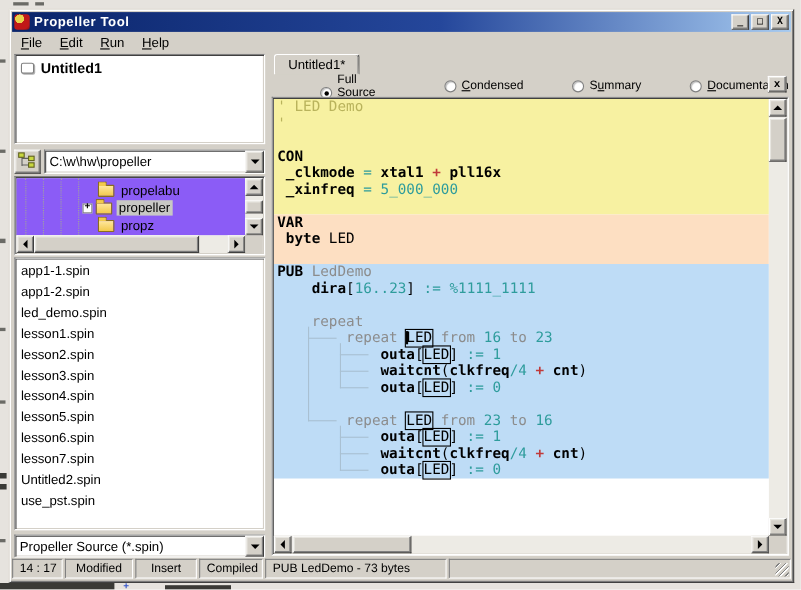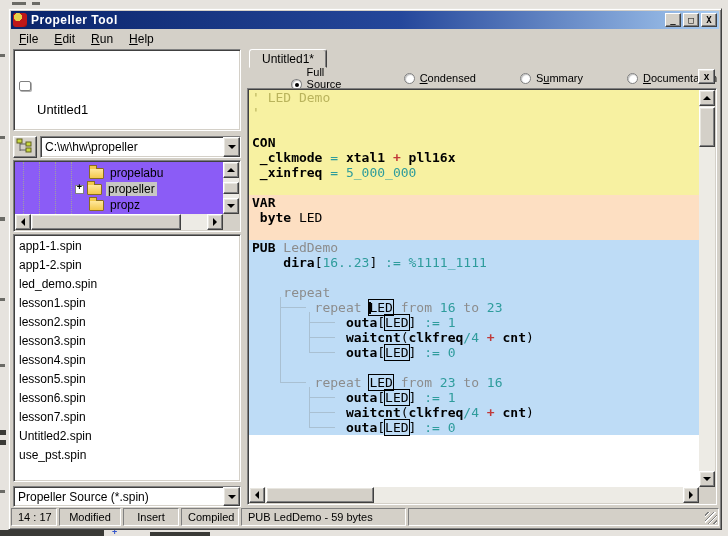--- a/index.html
+++ b/index.html
@@ -31,21 +31,21 @@
   .sunken { background:#fff; border:1px solid; border-color:#808080 #fff #fff #808080;
             box-shadow: inset 1px 1px 0 #404040, inset -1px -1px 0 #D4D0C8; }
   .btn3d  { background:#D4D0C8; border:1px solid; border-color:#fff #404040 #404040 #fff;
             box-shadow: inset -1px -1px 0 #808080, inset 1px 1px 0 #E8E6E0; }
 
   
   #objview { position:absolute; left:4px; top:40px; width:228px; height:82px; padding:4px 5px; }
   #objview .obj-row { display:flex; align-items:center; gap:6px; }
   .obj-icon { width:12px; height:10px; background:#fff; border:1px solid #808080; border-radius:2px;
               box-shadow:1px 1px 0 #B0B0B0; }
-  #objview .obj-label { font-weight:normal; font-size:13px;margin-top:48px; }
+  #objview .obj-label { font-weight:bold; font-size:13px; }
 
   #treebtn { position:absolute; left:4px; top:127px; width:24px; height:22px; }
   #pathcombo { position:absolute; left:31px; top:127px; width:201px; height:22px; display:flex; }
   .combo-field { flex:1; padding:3px 4px; font-size:12px; white-space:nowrap; overflow:hidden; }
   .combo-arrow { width:17px; height:100%; position:relative; }
   .arrow-down:after, .arrow-up:after, .arrow-left:after, .arrow-right:after {
       content:""; position:absolute; left:50%; top:50%; border:4px solid transparent; }
   .arrow-down:after  { border-top-color:#000; transform:translate(-50%,-25%); }
   .arrow-up:after    { border-bottom-color:#000; transform:translate(-50%,-75%); }
   .arrow-left:after  { border-right-color:#000; transform:translate(-75%,-50%); }
@@ -320,20 +320,20 @@
         <div class="sb-btn btn3d arrow-right" style="right:0;top:0;"></div>
       </div>
       <div class="corner"></div>
     </div>
 
     <div id="statusbar">
         <div class="status-panel">14 : 17</div>
         <div class="status-panel">Modified</div>
         <div class="status-panel">Insert</div>
         <div class="status-panel">Compiled</div>
-        <div class="status-panel">PUB LedDemo  -  59 bytes</div>
+        <div class="status-panel">PUB LedDemo  -  73 bytes</div>
         <div class="status-panel">
           <div class="grip"></div>
         </div>
       </div>
 
   </div>
 </div>
 
 </body></html>

